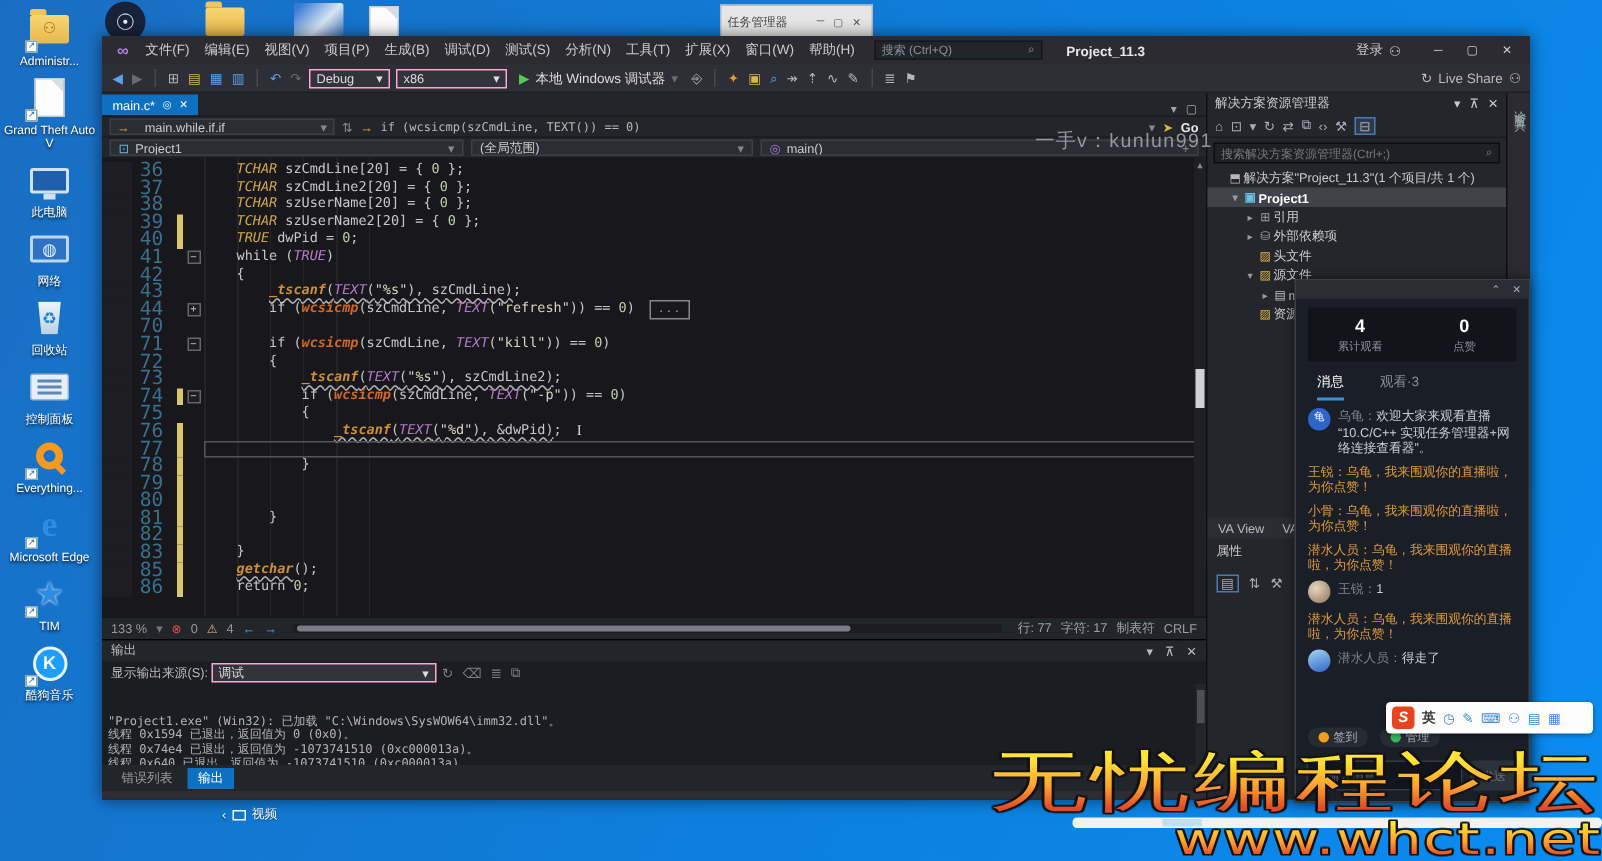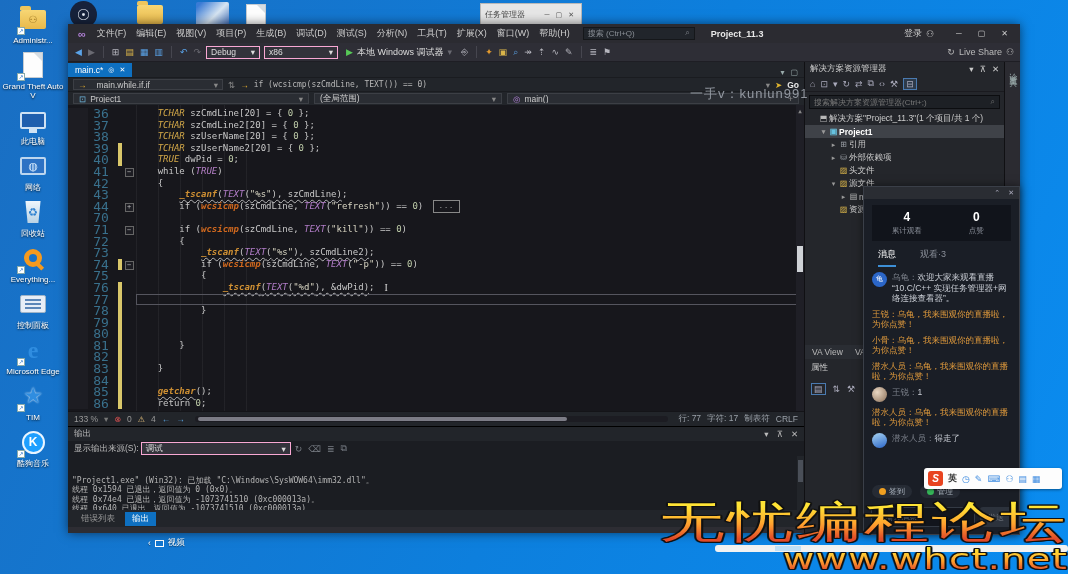--- a/index.html
+++ b/index.html
@@ -226,34 +226,34 @@
         <div class="lbl">网络</div>
       </div>
       <div class="dicon">
         <div class="icwrap">
           <div class="ikbin">♻</div>
         </div>
         <div class="lbl">回收站</div>
       </div>
       <div class="dicon">
         <div class="icwrap">
-          <div class="ikev"></div>
-          <span class="sc">↗</span>
-        </div>
-        <div class="lbl">Everything...</div>
-      </div>
-      <div class="dicon">
-        <div class="icwrap">
           <div class="ikcp">
             <i></i>
             <i></i>
             <i></i>
           </div>
         </div>
         <div class="lbl">控制面板</div>
+      </div>
+      <div class="dicon">
+        <div class="icwrap">
+          <div class="ikev"></div>
+          <span class="sc">↗</span>
+        </div>
+        <div class="lbl">Everything...</div>
       </div>
       <div class="dicon">
         <div class="icwrap">
           <div class="ikedge">e</div>
           <span class="sc">↗</span>
         </div>
         <div class="lbl">Microsoft Edge</div>
       </div>
       <div class="dicon">
         <div class="icwrap">
@@ -559,27 +559,20 @@
               </div>
               <div class="cl">
                 <span class="bpm"></span>
                 <span class="lnum">83</span>
                 <span class="chg on"></span>
                 <span class="foldcol"></span>
                 <span class="lctext"><span class="tok cp">    }</span></span>
               </div>
               <div class="cl">
                 <span class="bpm"></span>
-                <span class="lnum">84</span>
-                <span class="chg on"></span>
-                <span class="foldcol"></span>
-                <span class="lctext"><span class="cp">&nbsp;</span></span>
-              </div>
-              <div class="cl">
-                <span class="bpm"></span>
                 <span class="lnum">85</span>
                 <span class="chg on"></span>
                 <span class="foldcol"></span>
                 <span class="lctext"><span class="tok cp">    </span><span class="tok cm cw">getchar</span><span class="tok cp">();</span></span>
               </div>
               <div class="cl">
                 <span class="bpm"></span>
                 <span class="lnum">86</span>
                 <span class="chg on"></span>
                 <span class="foldcol"></span>

